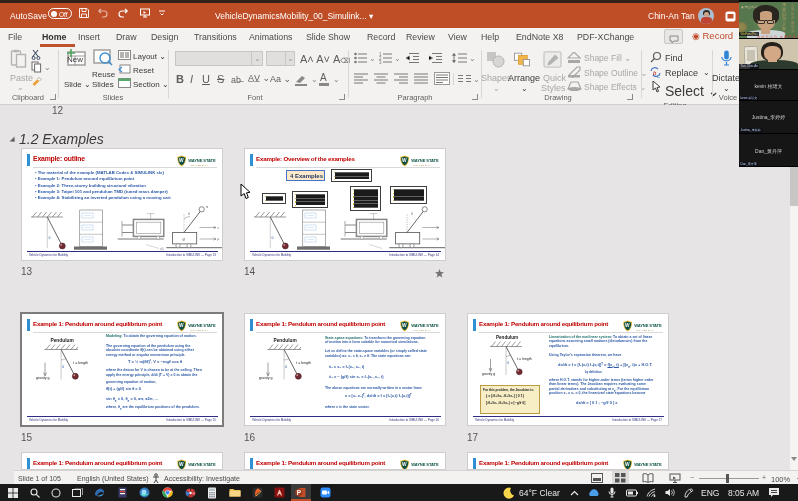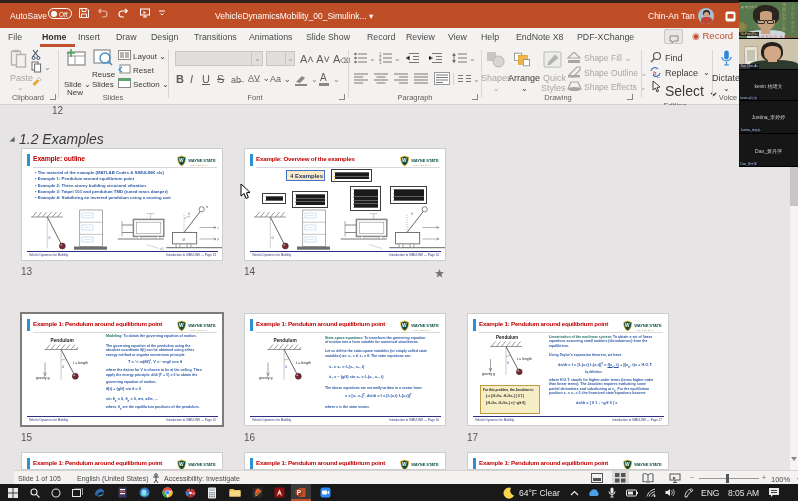--- a/index.html
+++ b/index.html
@@ -164,21 +164,21 @@
       </svg>
     <div class="glabel" style="left:-22px;">Clipboard</div>
     <div class="launcher" style="left:50px;"></div>
     <div class="rsep" style="left:58px;"></div>
 
     <svg class="abs" style="left:66px; top:2px;" width="21" height="17" viewBox="0 0 21 17">
         <rect x="2" y="3" width="17" height="13" fill="#fff" stroke="#9b9997" stroke-width="1.4"></rect>
         <path d="M2 7 H19 M9 7 V16" stroke="#9b9997" stroke-width="1"></path>
         <path d="M5 0 V8 M1 4 H9" stroke="#4fa35c" stroke-width="1.6"></path>
       </svg>
-    <div class="rtxt" style="left:67px; top:8px;margin-top:33px;">New</div>
+    <div class="rtxt" style="left:67px; top:8px;">New</div>
     <div class="rtxt" style="left:64px; top:33px;">Slide ⌄</div>
     <svg class="abs" style="left:93px; top:2px;" width="21" height="17" viewBox="0 0 21 17">
         <rect x="1" y="1" width="16" height="13" fill="#fff" stroke="#9b9997" stroke-width="1.4"></rect>
         <circle cx="12" cy="9" r="5" fill="none" stroke="#3d8fd1" stroke-width="1.4"></circle>
         <path d="M15.5 12.5 L19 16" stroke="#3d8fd1" stroke-width="1.6"></path>
       </svg>
     <div class="rtxt" style="left:92px; top:23px;">Reuse</div>
     <div class="rtxt" style="left:92px; top:33px;">Slides</div>
     <svg class="abs" style="left:118px; top:3px;" width="13" height="10" viewBox="0 0 13 10">
         <rect x="0.5" y="0.5" width="12" height="9" fill="#fff" stroke="#8a8886"></rect>

